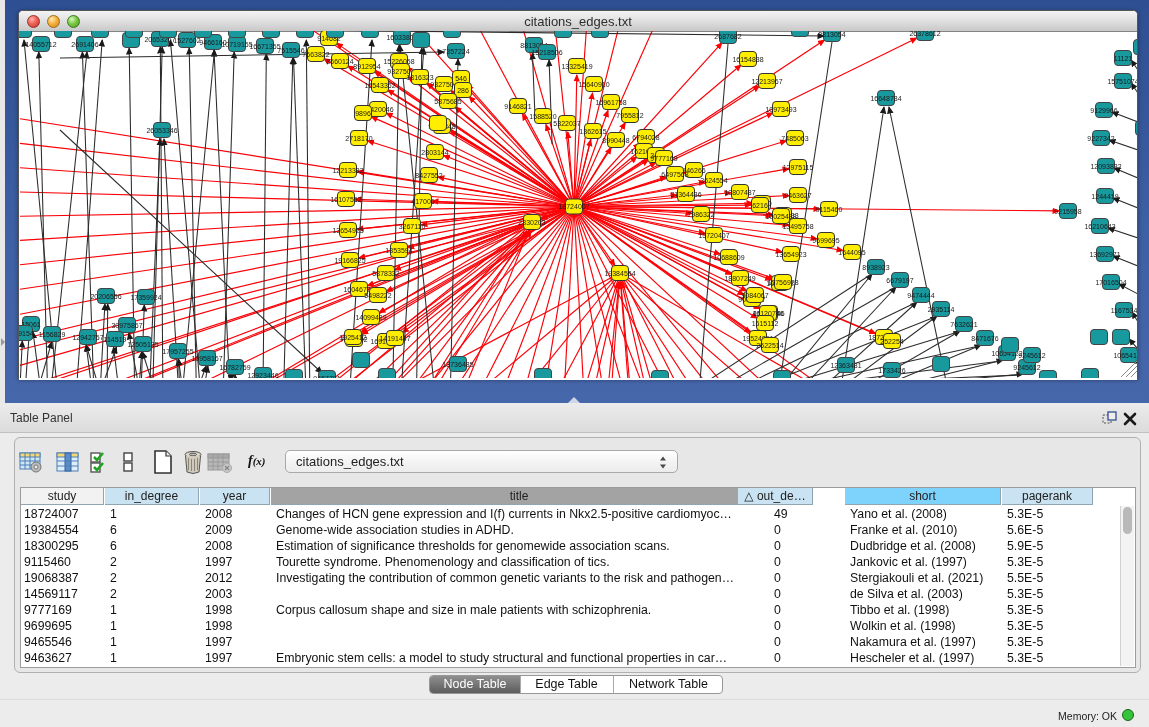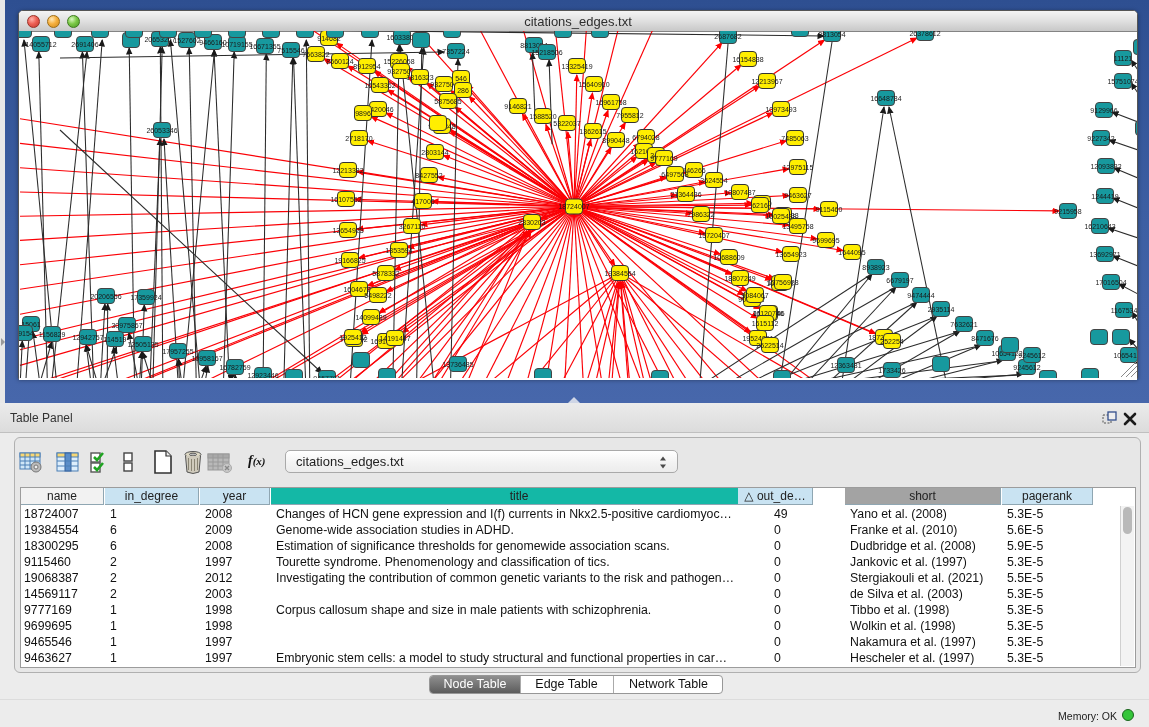--- a/index.html
+++ b/index.html
@@ -668,26 +668,26 @@
     <div style="position:absolute;left:248px;top:450px;width:26px;height:24px">
       <div style="font:italic bold 14px 'Liberation Serif',serif;color:#111;padding-top:3px">f<span style="font-size:11px">(x)</span></div>
     </div>
   <div id="combo">citations_edges.txt
     <svg width="8" height="13" style="position:absolute;right:10px;top:5px">
         <path d="M4,0.5 L7,4.5 H1 z" fill="#4a4a4a"></path>
         <path d="M4,12.5 L7,8.5 H1 z" fill="#4a4a4a"></path>
       </svg>
   </div>
   <div id="tbl">
-      <div class="hc" style="left:0px;width:83px;background:#f2f2f2">name</div>
+      <div class="hc" style="left:0px;width:83px;background:#f2f2f2">study</div>
       <div class="hc" style="left:84px;width:94px;background:#c9e3f2">in_degree</div>
       <div class="hc" style="left:179px;width:70px;background:#c9e3f2">year</div>
-      <div class="hc" style="left:250px;width:497px;background:#14b8a6">title</div>
+      <div class="hc" style="left:250px;width:497px;background:#a3a3a3">title</div>
       <div class="hc" style="left:717px;width:75px;background:#c9e3f2">△ out_de…</div>
-      <div class="hc" style="left:824px;width:156px;background:#a3a3a3">short</div>
+      <div class="hc" style="left:824px;width:156px;background:#7dd3fc">short</div>
       <div class="hc" style="left:981px;width:91px;background:#c9e3f2">pagerank</div>
       <div class="dr" style="top:18px">
         <div class="dc" style="left:3px;width:81px">18724007</div>
         <div class="dc" style="left:89px;width:90px">1</div>
         <div class="dc" style="left:184px;width:66px">2008</div>
         <div class="dc" style="left:255px;width:493px">Changes of HCN gene expression and I(f) currents in Nkx2.5‑positive cardiomyoc…</div>
         <div class="dc" style="left:753px;width:71px">49</div>
         <div class="dc" style="left:829px;width:152px">Yano et al. (2008)</div>
         <div class="dc" style="left:986px;width:87px">5.3E‑5</div>
       </div>

